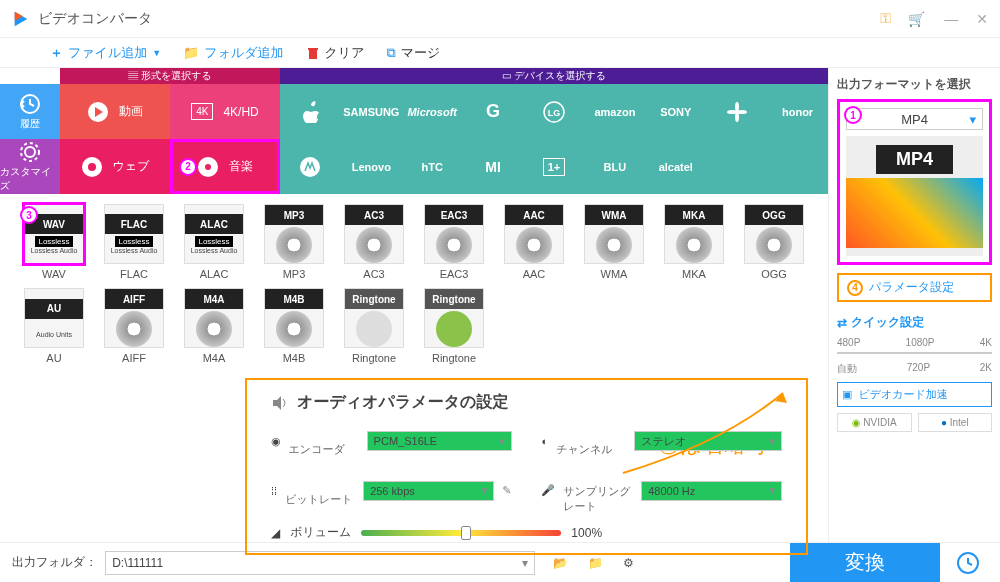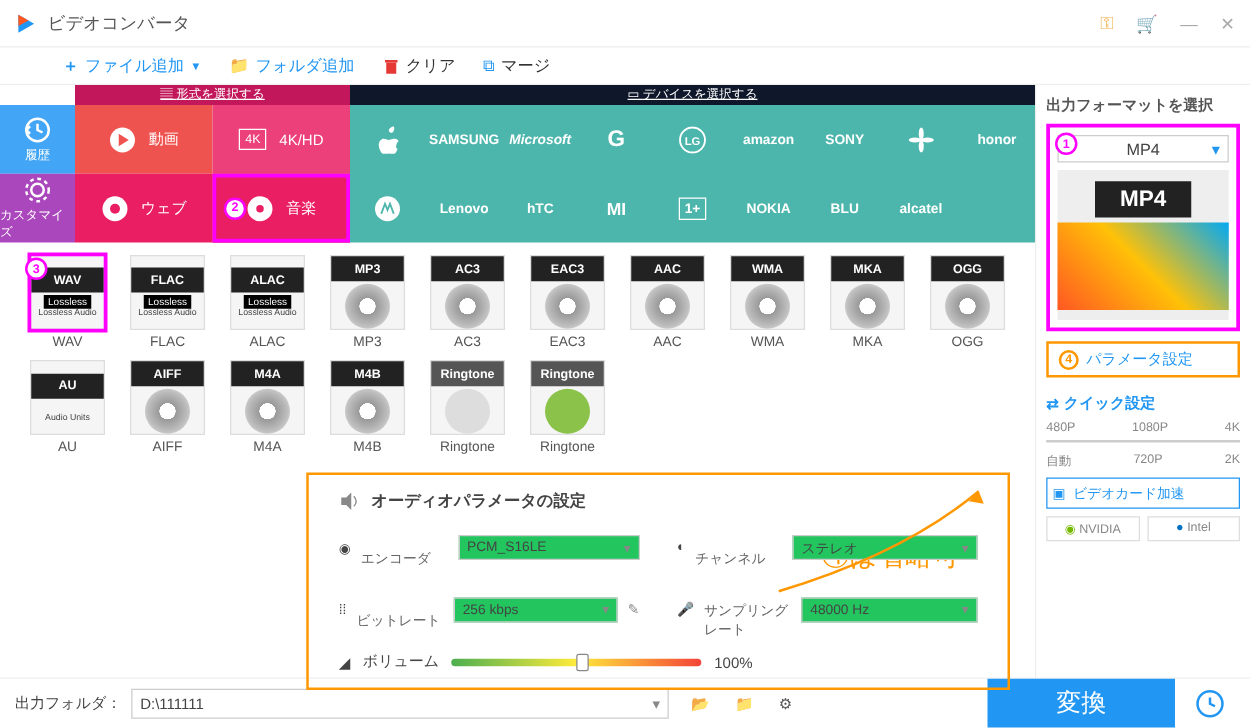--- a/index.html
+++ b/index.html
@@ -13,24 +13,24 @@
 
 .toolbar { height: 30px; display: flex; align-items: center; gap: 22px; padding: 0 50px; border-bottom: 1px solid #eee; }
 .tool-item { display: flex; align-items: center; gap: 5px; font-size: 13px; color: #333; cursor: pointer; }
 .tool-item.blue { color: #2196f3; }
 .drop { color: #2196f3; font-size: 9px; }
 
 .main-area { display: flex; height: 474px; }
 .left-panel { flex: 1; padding: 0; position: relative; }
 .right-panel { width: 172px; border-left: 1px solid #eee; padding: 8px; }
 
-.format-header { display: flex; height: 16px; font-size: 10px; color: #fff; text-decoration: underline; }
+.format-header { display: flex; height: 16px; font-size: 10px; color: #fff; }
 .format-header .fh { flex: 1; text-align: center; line-height: 16px; }
 .fh.sel { background: #c2185b; }
-.fh.dev { background: #0f172a; }
+.fh.dev { background: #4c1d95; }
 
 .format-row { display: flex; }
 .side-tabs { width: 60px; }
 .side-tab { height: 55px; display: flex; flex-direction: column; align-items: center; justify-content: center; color: #fff; font-size: 10px; cursor: pointer; gap: 2px; }
 .side-tab.history { background: #42a5f5; }
 .side-tab.custom { background: #ab47bc; }
 
 .cat-cells { display: flex; flex-direction: column; }
 .cat-cell { width: 110px; height: 55px; display: flex; align-items: center; justify-content: center; gap: 10px; color: #fff; cursor: pointer; }
 .cat-cell.video { background: #ef5350; }
@@ -47,21 +47,21 @@
 .fmt-item { display: flex; flex-direction: column; align-items: center; gap: 4px; cursor: pointer; }
 .fmt-icon { width: 60px; height: 60px; background: #f5f5f5; border: 1px solid #ddd; display: flex; flex-direction: column; align-items: center; justify-content: center; position: relative; }
 .fmt-icon.sel { outline: 3px solid #ff00ff; outline-offset: -1px; }
 .fmt-top { width: 100%; height: 20px; background: #222; color: #fff; font-size: 10px; display: flex; align-items: center; justify-content: center; font-weight: bold; }
 .fmt-disc { width: 36px; height: 36px; border-radius: 50%; background: radial-gradient(circle, #fff 25%, #999 26%, #bbb 60%, #eee); margin-top: 2px; }
 .fmt-label { font-size: 11px; color: #555; }
 
 .badge-abs { position: absolute; left: 2px; top: 2px; width: 18px; height: 18px; border-radius: 50%; border: 2px solid #ff00ff; background: #fff; color: #ff00ff; font-size: 10px; display: flex; align-items: center; justify-content: center; font-weight: bold; z-index: 5; }
 
 .param-panel { margin: 4px 20px 0 245px; border: 2px solid #ff9800; padding: 12px 24px; position: relative; }
-.param-title { font-size: 13px; font-weight: bold; margin-bottom: 12px; display: flex; align-items: center; gap: 8px; }
+.param-title { font-size: 16px; font-weight: bold; margin-bottom: 12px; display: flex; align-items: center; gap: 8px; }
 .param-rows { display: grid; grid-template-columns: 1fr 1fr; gap: 10px 30px; }
 .param-row { display: flex; align-items: center; gap: 8px; font-size: 11px; }
 .param-row label { width: 70px; color: #666; margin-top: 17px; }
 .param-sel { flex: 1; height: 20px; border: 1px solid #ccc; padding: 0 6px; font-size: 11px; background: #22c55e; display: flex; align-items: center; justify-content: space-between; }
 .param-sel::after { content: "▾"; color: #888; }
 .vol-row { grid-column: 1 / -1; display: flex; align-items: center; gap: 10px; }
 .vol-slider { flex: 0 0 200px; height: 6px; background: linear-gradient(to right, #4caf50 0%, #ffeb3b 50%, #f44336 100%); border-radius: 3px; position: relative; }
 .vol-thumb { position: absolute; left: 50%; top: -4px; width: 10px; height: 14px; background: #fff; border: 1px solid #888; border-radius: 2px; }
 
 .annotation { position: absolute; right: 60px; top: 362px; font-size: 22px; color: #ff9800; }
@@ -230,21 +230,20 @@
               <circle cx="11" cy="11" r="10" fill="#fff"></circle>
               <path d="M6 15 L9 7 L11 12 L13 7 L16 15" stroke="#4db6ac" fill="none" stroke-width="1.5"></path>
             </svg>
           </div>
         <div class="brand">Lenovo</div>
         <div class="brand">hTC</div>
         <div class="brand" style="font-size:14px">MI</div>
         <div class="brand">
             <span style="border:1px solid #fff;padding:2px 4px">1+</span>
           </div>
-        <div class="brand">NOKIA</div>
         <div class="brand">BLU</div>
         <div class="brand">alcatel</div>
       </div>
     </div>
 
     <div class="format-grid">
       <div class="fmt-item" style="position:relative">
         <span class="badge-abs">3</span>
         <div class="fmt-icon sel">
             <div class="fmt-top">WAV</div>

